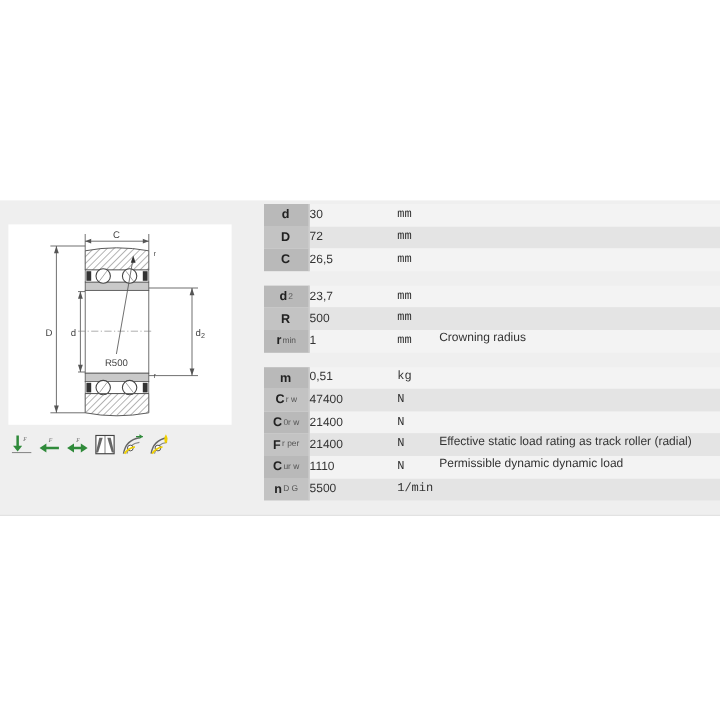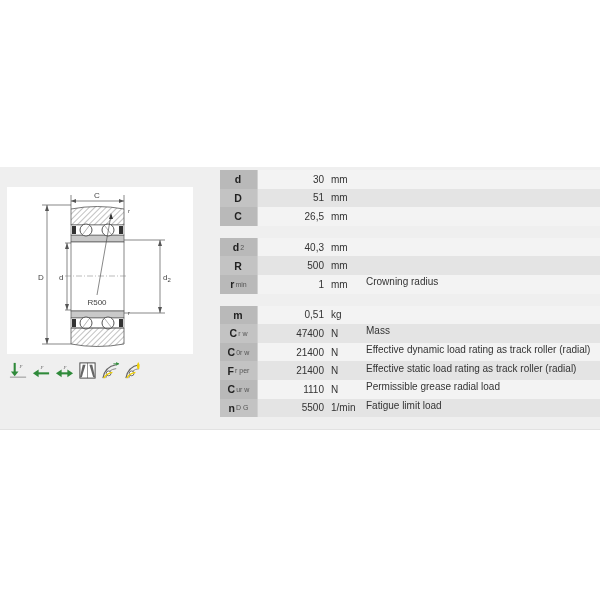--- a/index.html
+++ b/index.html
@@ -14,22 +14,22 @@
   .icons { position: absolute; left: 9px; top: 360px; height: 20px; display: flex; gap: 4px; align-items: center; }
   .icons .ic { width: 19px; height: 19px; display: block; }
 
   .table { position: absolute; left: 220px; top: 170px; width: 380px; }
   .group { margin-bottom: 12px; }
   .row { display: flex; height: 18.6px; align-items: center; background: #f3f3f3; }
   .row.alt { background: #e4e4e4; }
   .lab { width: 38px; height: 100%; background: #b9b9b9; display: flex; align-items: center; justify-content: center; font-weight: bold; font-size: 10.5px; color: #222; border-right: 1px solid #d0d0d0; }
   .row.alt .lab { background: #c3c3c3; }
   .lab sub { font-weight: normal; font-size: 7px; color: #555; vertical-align: -2px; margin-left: 1px; }
-  .val { width: 69px; text-align: right; font-size: 10px; color: #333; padding-right: 3px; }
-  .unit { width: 37px; padding-left: 4px; font-size: 10px; color: #333; }
+  .val { width: 69px; font-size: 10px; color: #333; padding-right: 3px; }
+  .unit { width: 37px; padding-left: 4px; font-size: 10px; color: #333; font-family: Liberation Mono, monospace; }
   .desc { flex: 1; font-size: 10px; color: #333; white-space: nowrap; padding-left: 2px; margin-top: 32px; }
 </style>
 </head>
 <body>
 
 <div class="panel"></div>
 
 <div class="drawing-box">
   <svg width="186" height="167" viewBox="0 0 186 167">
     <defs>
@@ -152,42 +152,42 @@
         </div>
       <div class="val">30</div>
       <div class="unit">mm</div>
       <div class="desc"></div>
     </div>
     <div class="row alt">
       <div class="lab">
           <span>D</span>
           <sub></sub>
         </div>
-      <div class="val">51</div>
+      <div class="val">72</div>
       <div class="unit">mm</div>
       <div class="desc"></div>
     </div>
     <div class="row">
       <div class="lab">
           <span>C</span>
           <sub></sub>
         </div>
       <div class="val">26,5</div>
       <div class="unit">mm</div>
       <div class="desc"></div>
     </div>
   </div>
 
   <div class="group">
     <div class="row">
       <div class="lab">
           <span>d</span>
           <sub>2</sub>
         </div>
-      <div class="val">40,3</div>
+      <div class="val">23,7</div>
       <div class="unit">mm</div>
       <div class="desc"></div>
     </div>
     <div class="row alt">
       <div class="lab">
           <span>R</span>
           <sub></sub>
         </div>
       <div class="val">500</div>
       <div class="unit">mm</div>
@@ -205,57 +205,54 @@
   </div>
 
   <div class="group">
     <div class="row">
       <div class="lab">
           <span>m</span>
           <sub></sub>
         </div>
       <div class="val">0,51</div>
       <div class="unit">kg</div>
-      <div class="desc">Mass</div>
     </div>
     <div class="row alt">
       <div class="lab">
           <span>C</span>
           <sub>r w</sub>
         </div>
       <div class="val">47400</div>
       <div class="unit">N</div>
-      <div class="desc">Effective dynamic load rating as track roller (radial)</div>
     </div>
     <div class="row">
       <div class="lab">
           <span>C</span>
           <sub>0r w</sub>
         </div>
       <div class="val">21400</div>
       <div class="unit">N</div>
       <div class="desc">Effective static load rating as track roller (radial)</div>
     </div>
     <div class="row alt">
       <div class="lab">
           <span>F</span>
           <sub>r per</sub>
         </div>
       <div class="val">21400</div>
       <div class="unit">N</div>
-      <div class="desc">Permissible grease radial load</div>
+      <div class="desc">Permissible dynamic dynamic load</div>
     </div>
     <div class="row">
       <div class="lab">
           <span>C</span>
           <sub>ur w</sub>
         </div>
       <div class="val">1110</div>
       <div class="unit">N</div>
-      <div class="desc">Fatigue limit load</div>
     </div>
     <div class="row alt">
       <div class="lab">
           <span>n</span>
           <sub>D G</sub>
         </div>
       <div class="val">5500</div>
       <div class="unit">1/min</div>
     </div>
   </div>

